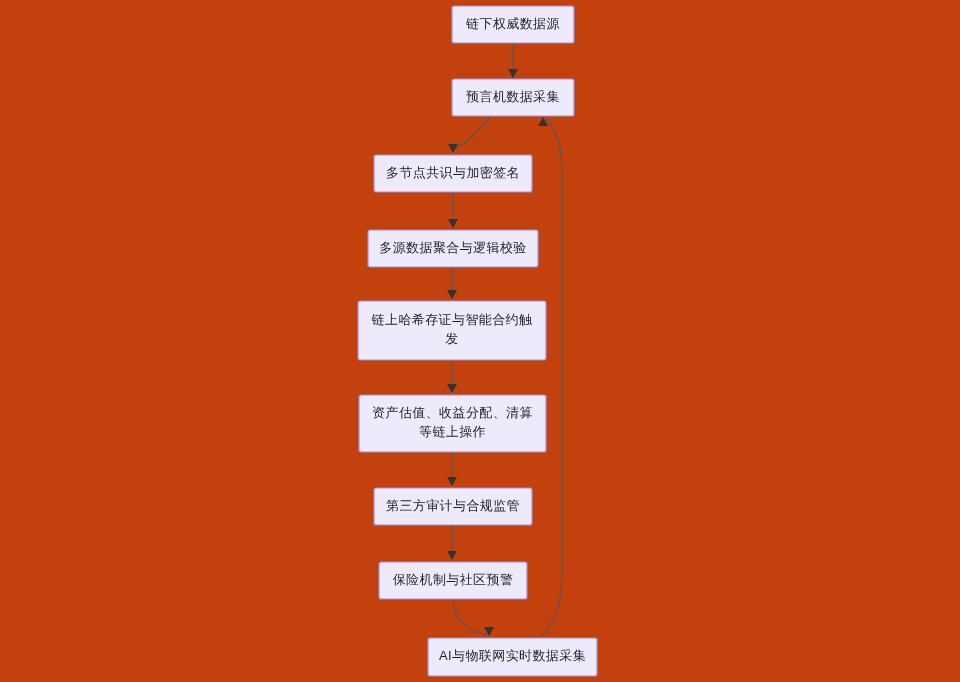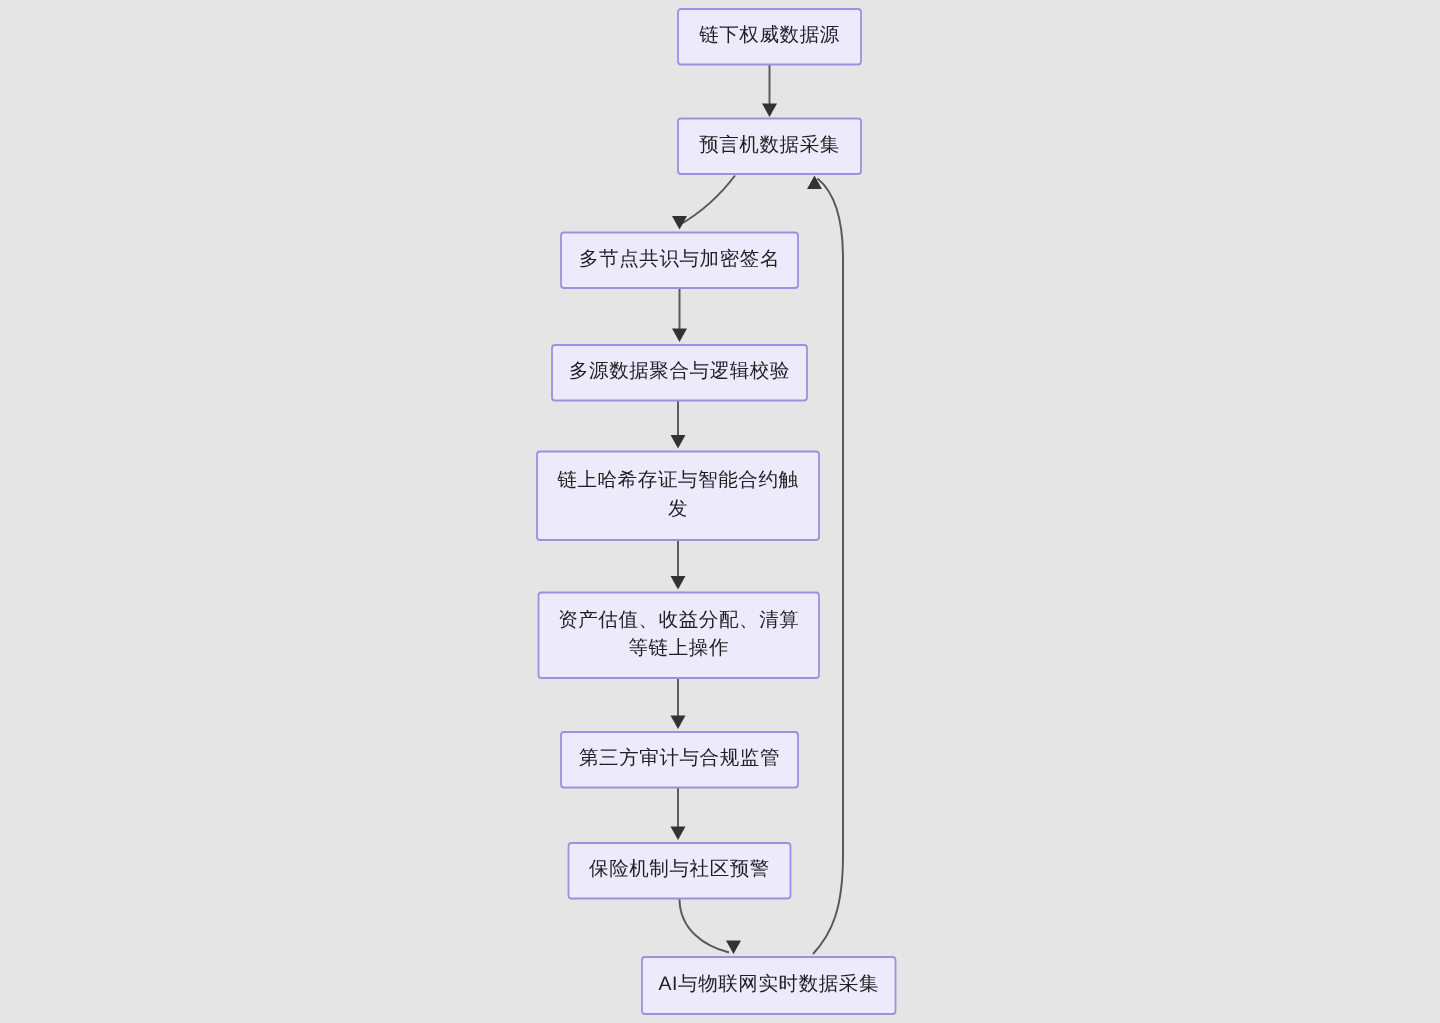--- a/index.html
+++ b/index.html
@@ -10,21 +10,21 @@
   body {
     width: 960px;
     height: 682px;
     font-family: "Liberation Sans", "DejaVu Sans", sans-serif;
     overflow: hidden;
   }
   #flowchart-root {
     position: relative;
     width: 960px;
     height: 682px;
-    background: #e5e5e5;
+    background: #c2410c;
   }
   #flow-svg {
     position: absolute;
     left: 0;
     top: 0;
     width: 960px;
     height: 682px;
   }
   .node-rect {
     fill: #ECEAFB;

